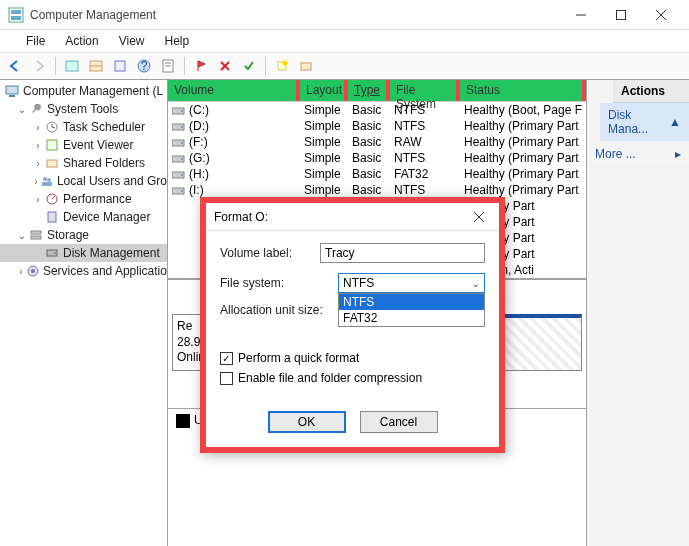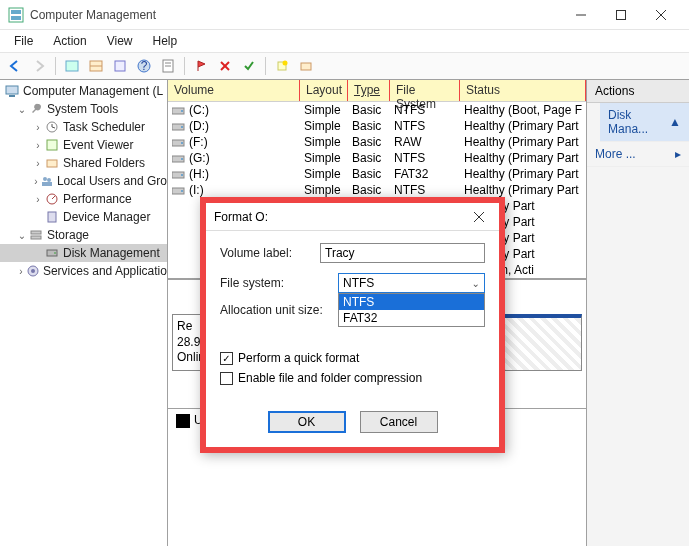--- a/index.html
+++ b/index.html
@@ -6,53 +6,53 @@
 body { background: #fff; width: 689px; height: 546px; overflow: hidden; position: relative; }
 
 
 .titlebar { height: 30px; display: flex; align-items: center; padding: 0 8px; border-bottom: 1px solid #e5e5e5; background: #fff; }
 .titlebar .app-icon { width: 16px; height: 16px; margin-right: 6px; }
 .titlebar .title { flex: 1; color: #444; }
 .titlebar .win-btns { display: flex; }
 .titlebar .win-btn { width: 40px; height: 28px; display: flex; align-items: center; justify-content: center; color: #555; }
 
 
-.menubar { height: 22px; display: flex; padding: 0 4px; align-items: center; }
+.menubar { height: 22px; display: flex; padding: 0 4px; align-items: center; margin-left: 12px; }
 .menubar .menu { padding: 2px 10px; color: #222; }
 
 
 .toolbar { height: 28px; border-top: 1px solid #e5e5e5; border-bottom: 1px solid #a0a0a0; display: flex; align-items: center; padding: 0 4px; gap: 2px; background: #fafafa; }
 .toolbar .tbtn { width: 22px; height: 22px; display: flex; align-items: center; justify-content: center; border: 1px solid transparent; }
 .toolbar .sep { width: 1px; height: 18px; background: #ccc; margin: 0 3px; }
 
 
 .main { display: flex; height: calc(546px - 30px - 22px - 28px); }
 .tree-pane { width: 168px; border-right: 1px solid #a0a0a0; overflow: hidden; padding: 2px 0; background: #fff; }
 .tree-row { display: flex; align-items: center; height: 18px; padding-left: 4px; white-space: nowrap; }
 .tree-row.selected { background: #d0d0d0; }
 .tree-row .expander { width: 12px; display: inline-flex; justify-content: center; color: #666; font-size: 10px; }
 .tree-row .ticon { width: 16px; height: 16px; margin-right: 3px; display: inline-flex; align-items: center; justify-content: center; }
 .tree-row .label { color: #222; }
 .indent1 { padding-left: 16px; }
 .indent2 { padding-left: 32px; }
 
 .center-pane { flex: 1; display: flex; flex-direction: column; border-right: 1px solid #a0a0a0; }
 .grid-header { display: flex; height: 22px; background: #fff; border-bottom: 1px solid #d0d0d0; }
-.grid-header .col { border-right: 1px solid #ef4444; padding: 3px 6px; color: #333; background:#fef9c3; }
+.grid-header .col { border-right: 4px solid #ef4444; padding: 3px 6px; color: #333; background:#22c55e; }
 .grid-body { flex: 0 0 auto; overflow: hidden; }
 .grid-row { display: flex; height: 16px; align-items: center; }
 .grid-row .cell { padding: 0 4px; white-space: nowrap; overflow: hidden; }
 .grid-row .vicon { width:14px; height:10px; margin-right:3px; display:inline-block; }
 
 .disk-map { border-top: 2px solid #a0a0a0; padding: 4px; height: 130px; overflow:hidden;}
 .disk-legend { border-top: 1px solid #a0a0a0; padding: 4px 8px; display:flex; gap:16px; align-items:center; height:24px;}
 .legend-sw { width:14px; height:14px; display:inline-block; margin-right:4px; vertical-align:middle;}
 
 .actions-pane { width: 102px; background: #f4f4f4; }
-.actions-header { background: #eaeaea; padding: 4px 8px; font-weight: 400; border-bottom:1px solid #ccc;}
+.actions-header { background: #eaeaea; padding: 4px 8px; font-weight: 700; border-bottom:1px solid #ccc;margin-left:26px;}
 .actions-item { padding: 5px 8px; display:flex; justify-content:space-between; align-items:center; color:#1a4e9c; border-bottom:1px solid #eee;}
 .actions-item.sel { background:#d9e6f7;margin-left:13px; }
 
 
 .dialog { position: absolute; left: 200px; top: 197px; width: 305px; background: #fff; border: 6px solid #ef4444; box-shadow: 2px 2px 12px rgba(0,0,0,0.3); }
 .dialog .dlg-title { height: 28px; display:flex; align-items:center; padding:0 8px; font-size:12px; border-bottom:1px solid #ddd;}
 .dialog .dlg-title .t { flex:1; }
 .dialog .dlg-close { width:24px; height:20px; display:flex; align-items:center; justify-content:center; }
 .dialog .dlg-body { padding: 12px 14px 10px; }
 .form-row { display:flex; align-items:center; margin-bottom: 10px; }

